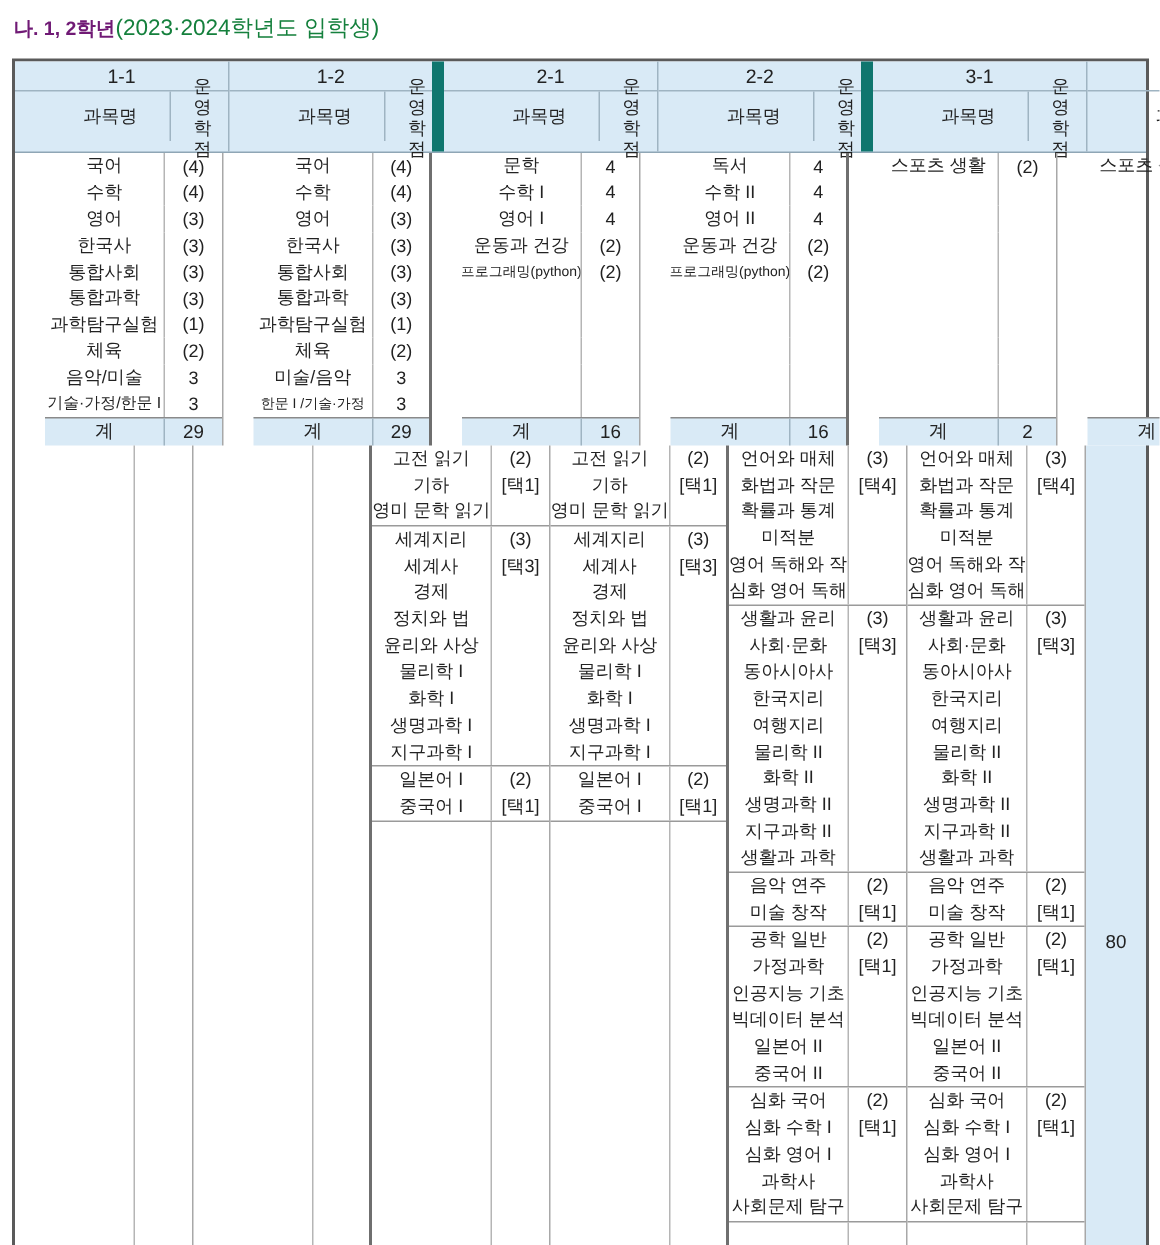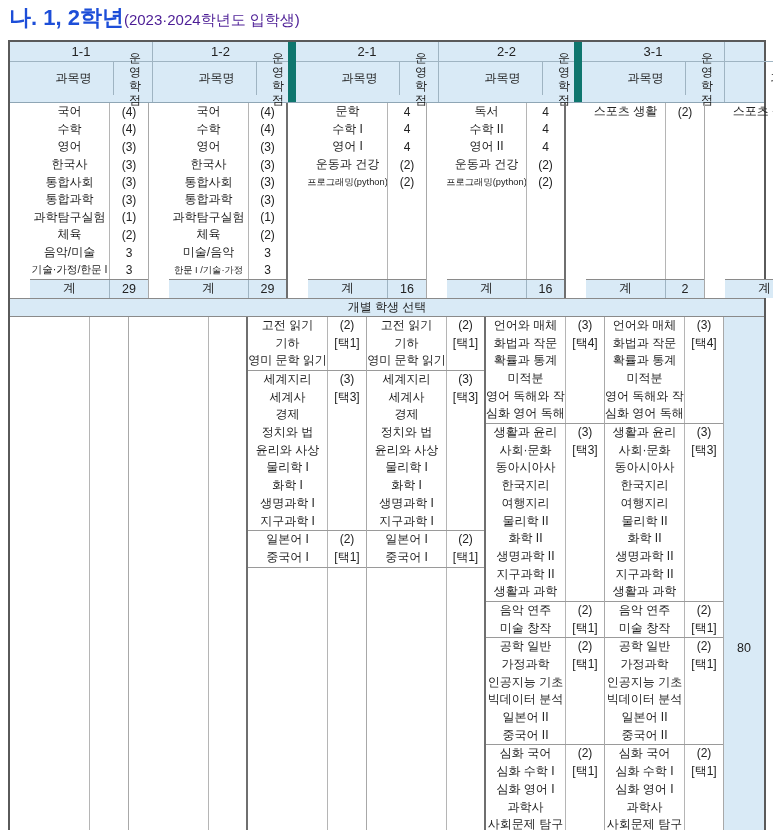--- a/index.html
+++ b/index.html
@@ -1,21 +1,21 @@
 <!DOCTYPE html>
 <html><head>
 <meta charset="utf-8">
 <style>
   * { margin:0; padding:0; box-sizing:border-box; }
   html,body { width:773px; height:830px; background:#fff; overflow:hidden;
     font-family:"Liberation Sans","DejaVu Sans",sans-serif; color:#222; }
   .page { position:relative; padding:5px 7px 0 8px; }
   .title { margin:2px 0 9px 1px; font-size:17px; line-height:22px; white-space:nowrap; }
-  .t-main { font-weight:bold; color:#1d4ed8; font-size:22px; }
-  .t-sub  { font-weight:normal; color:#4c1d95; font-size:15px; }
+  .t-main { font-weight:bold; color:#701a75; font-size:13px; }
+  .t-sub  { font-weight:normal; color:#15803d; font-size:15px; }
 
   .tbl { width:758px; border:2px solid #5a5a5a; background:#fff; }
 
   
   .hdr { display:flex; background:#d9eaf6; border-bottom:1px solid #8fa6b5; }
   .hgrp { width:143px; border-right:1px solid #9fb4c2; flex:none; }
   .hgrp.thick { border-right:8px solid #0f766e; }
   .hsem { height:20px; line-height:20px; text-align:center; font-size:13px; border-bottom:1px solid #9fb4c2; }
   .hrow2 { display:flex; height:33px; }
   .hsub { width:80px; border-right:1px solid #9fb4c2; display:flex; align-items:center; justify-content:center; font-size:12px;margin-left:24px; }
@@ -295,23 +295,20 @@
             <div class="tcell val"></div>
           </div>
           <div class="sumrow">
             <div class="scell subj">계</div>
             <div class="scell">2</div>
           </div>
         </div>
         <div class="totalcell">94</div>
       </div>
 
-    <div class="band">
-        <span>개별 학생 선택</span>
-      </div>
 
     <div class="body-bot" id="bodyBot">
         <div class="ecol">
           <div class="efill">
             <div class="eleft"></div>
           </div>
         </div>
         <div class="ecol thick">
           <div class="efill">
             <div class="eleft"></div>

